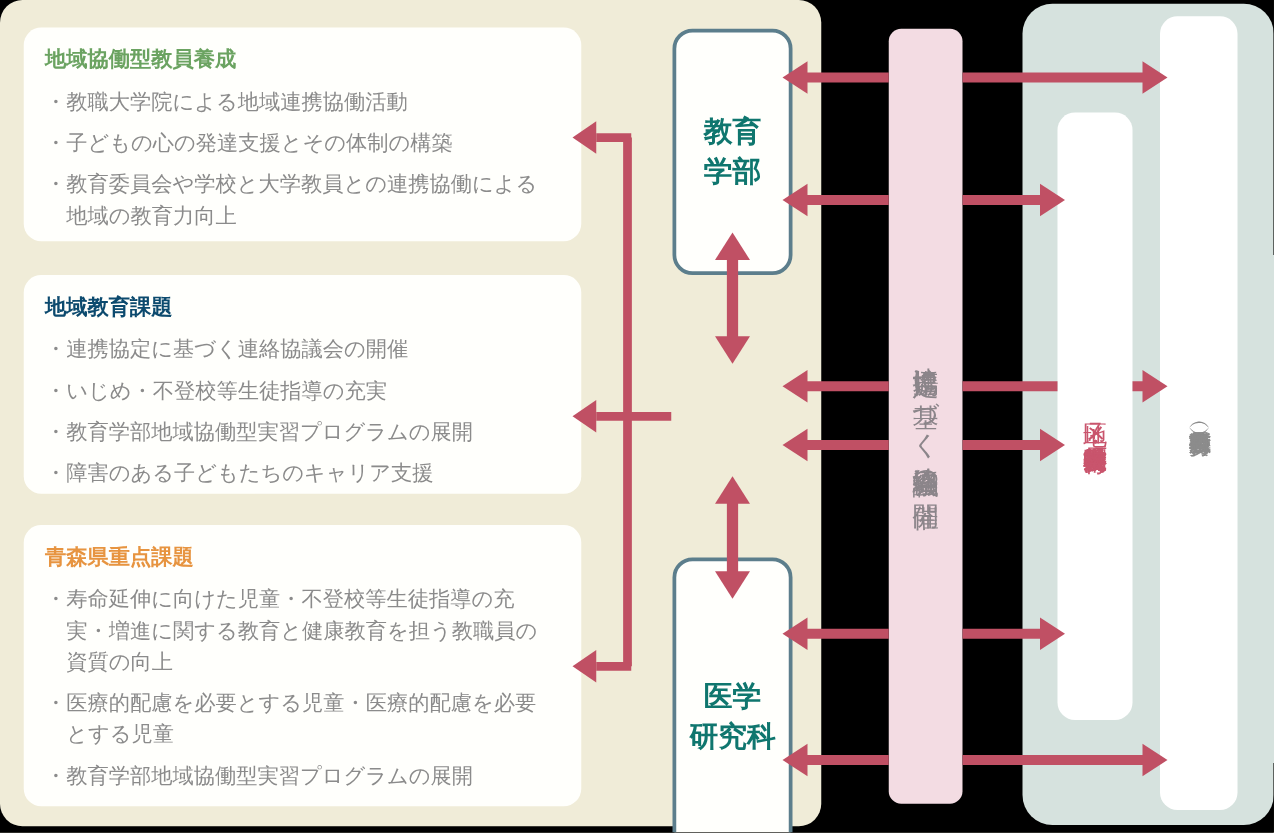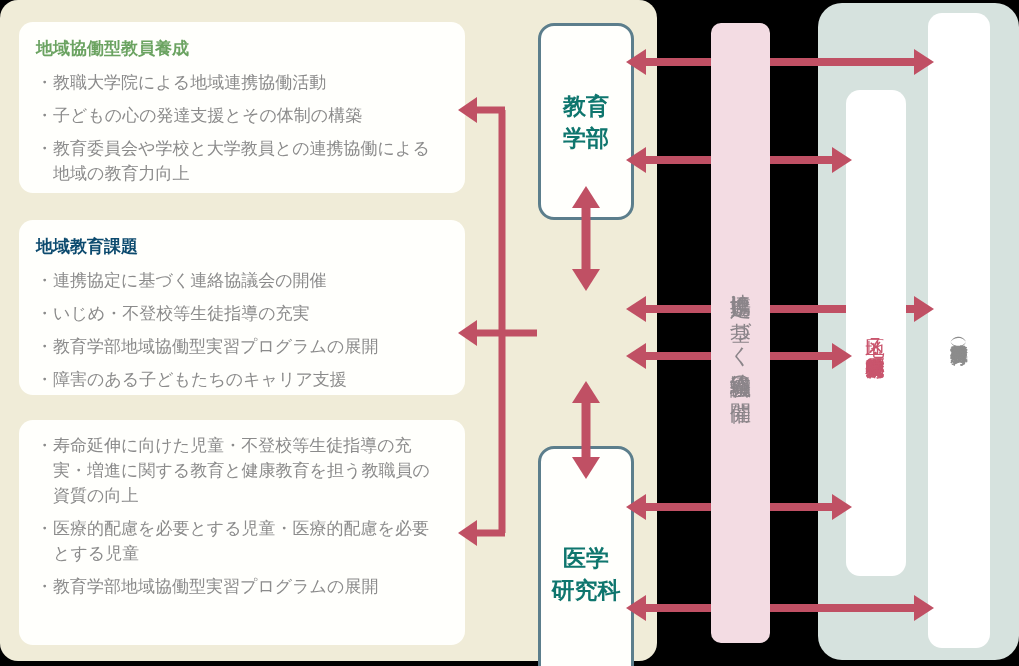--- a/index.html
+++ b/index.html
@@ -104,20 +104,21 @@
       <span class="mk">・</span>
       <span class="tx">教育学部地域協働型実習プログラムの展開</span>
     </div>
     <div class="titem">
       <span class="mk">・</span>
       <span class="tx">障害のある子どもたちのキャリア支援</span>
     </div>
   </div>
 
   <div class="tbox tbox-3">
+    <div class="ttl orange">青森県重点課題</div>
     <div class="titem">
       <span class="mk">・</span>
       <span class="tx">寿命延伸に向けた児童・不登校等生徒指導の充実・増進に関する教育と健康教育を担う教職員の資質の向上</span>
     </div>
     <div class="titem">
       <span class="mk">・</span>
       <span class="tx">医療的配慮を必要とする児童・医療的配慮を必要とする児童</span>
     </div>
     <div class="titem">
       <span class="mk">・</span>

